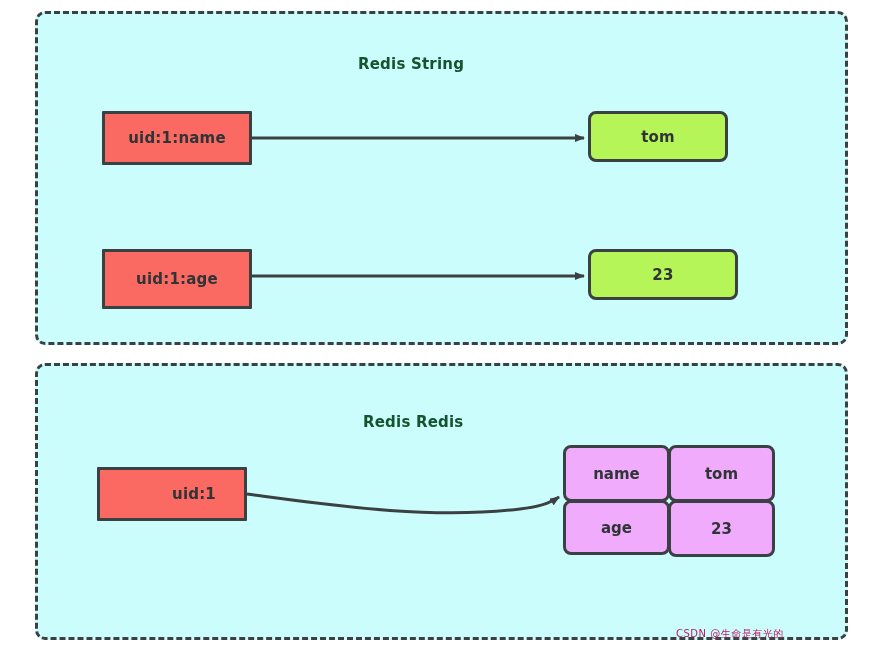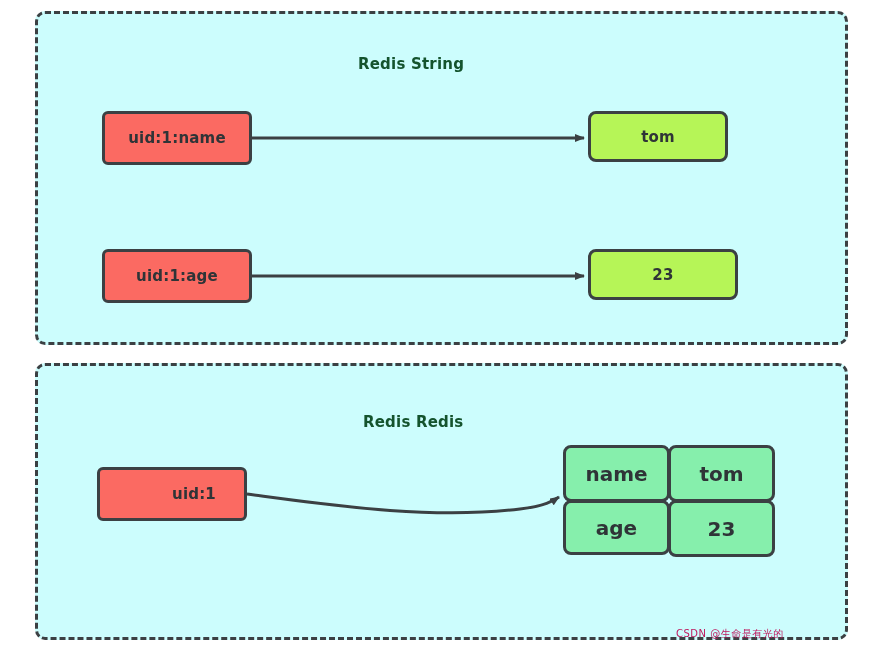--- a/index.html
+++ b/index.html
@@ -45,45 +45,45 @@
     font-size: 15px;
     font-weight: bold;
     color: #2f3437;
     letter-spacing: 0.2px;
     white-space: nowrap;
   }
 
   .node-key {
     background: #fb6a62;
     border: 3px solid #3b4043;
-    border-radius: 6px;
+    border-radius: 1px;
   }
   .node-val {
     background: #b6f557;
     border: 3px solid #3b4043;
     border-radius: 8px;
   }
 
   #key-name { left: 102px; top: 111px; width: 150px; height: 54px; }
   #val-tom  { left: 588px; top: 111px; width: 140px; height: 51px; }
-  #key-age  { left: 102px; top: 249px; width: 150px; height: 54px; }
+  #key-age  { left: 102px; top: 249px; width: 150px; height: 60px; }
   #val-23   { left: 588px; top: 249px; width: 150px; height: 51px; }
   #key-uid  { left: 97px;  top: 467px; width: 150px; height: 54px; padding-left: 44px; }
 
   
   .hash-cell {
     position: absolute;
     box-sizing: border-box;
-    background: #86efac;
+    background: #f0abfc;
     border: 3px solid #3b4043;
     border-radius: 8px;
     display: flex;
     align-items: center;
     justify-content: center;
-    font-size: 20px;
+    font-size: 15px;
     font-weight: bold;
     color: #2f3437;
   }
   #hash-r0c0 { left: 563px; top: 445px; width: 107px; height: 57px; }
   #hash-r0c1 { left: 668px; top: 445px; width: 107px; height: 57px; }
   #hash-r1c0 { left: 563px; top: 500px; width: 107px; height: 55px; }
   #hash-r1c1 { left: 668px; top: 500px; width: 107px; height: 57px; }
 
   svg.edges {
     position: absolute;

